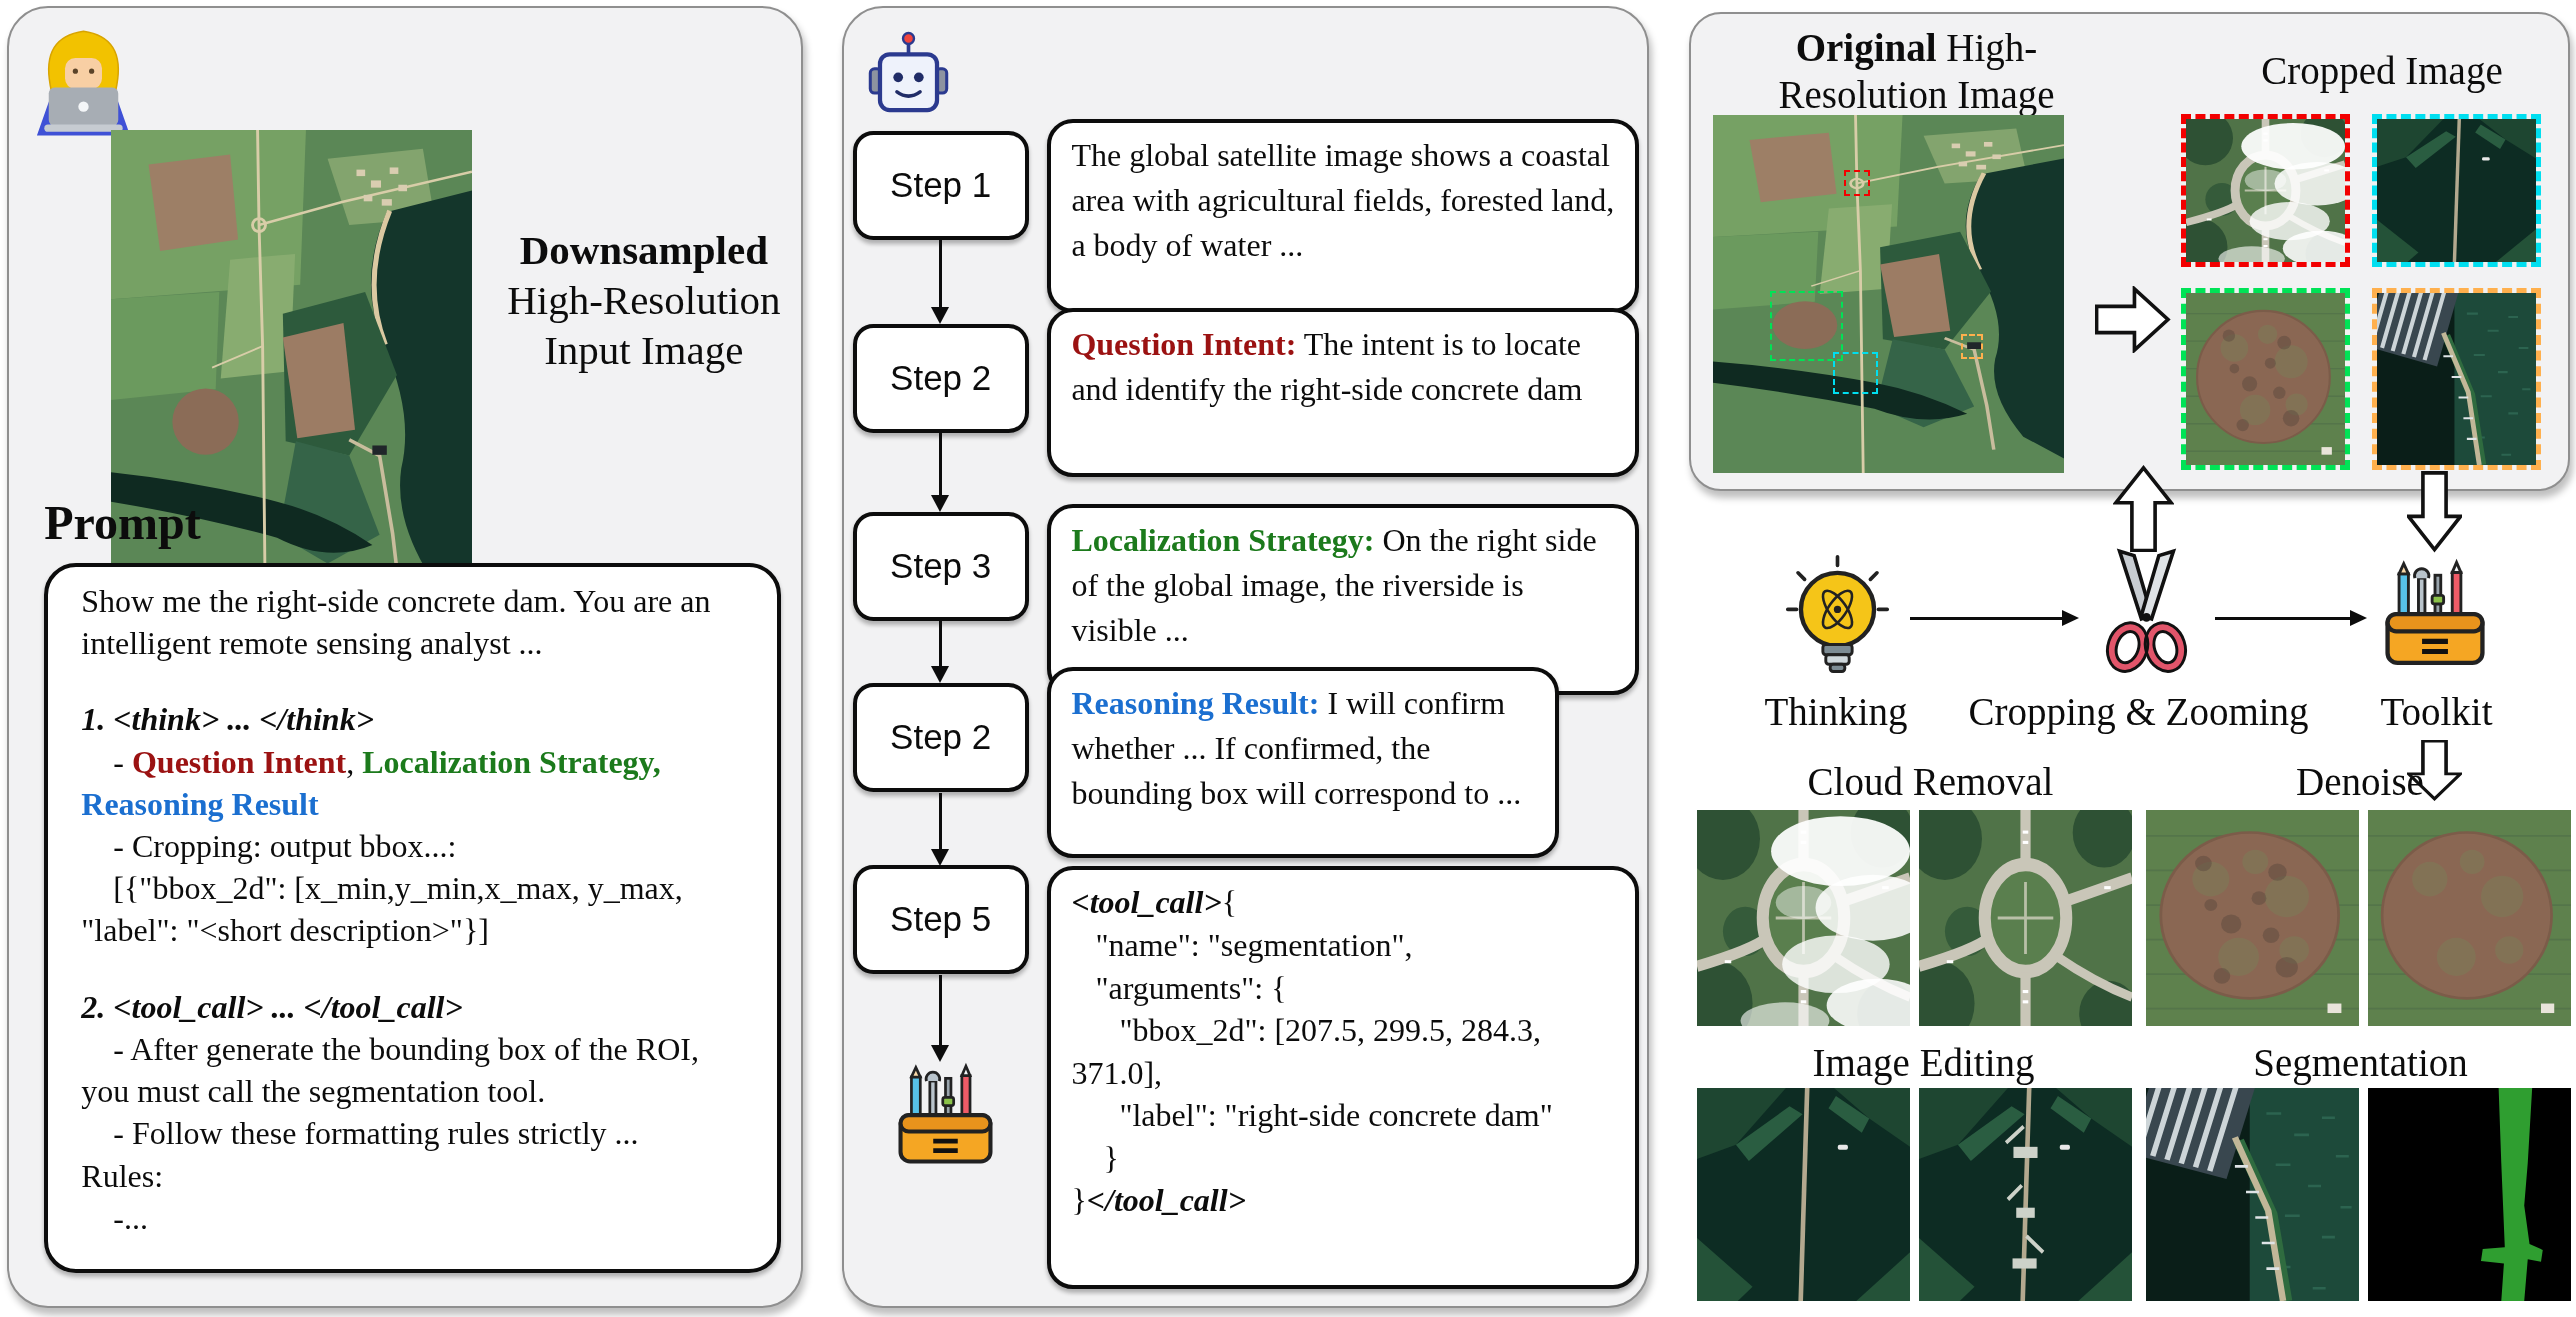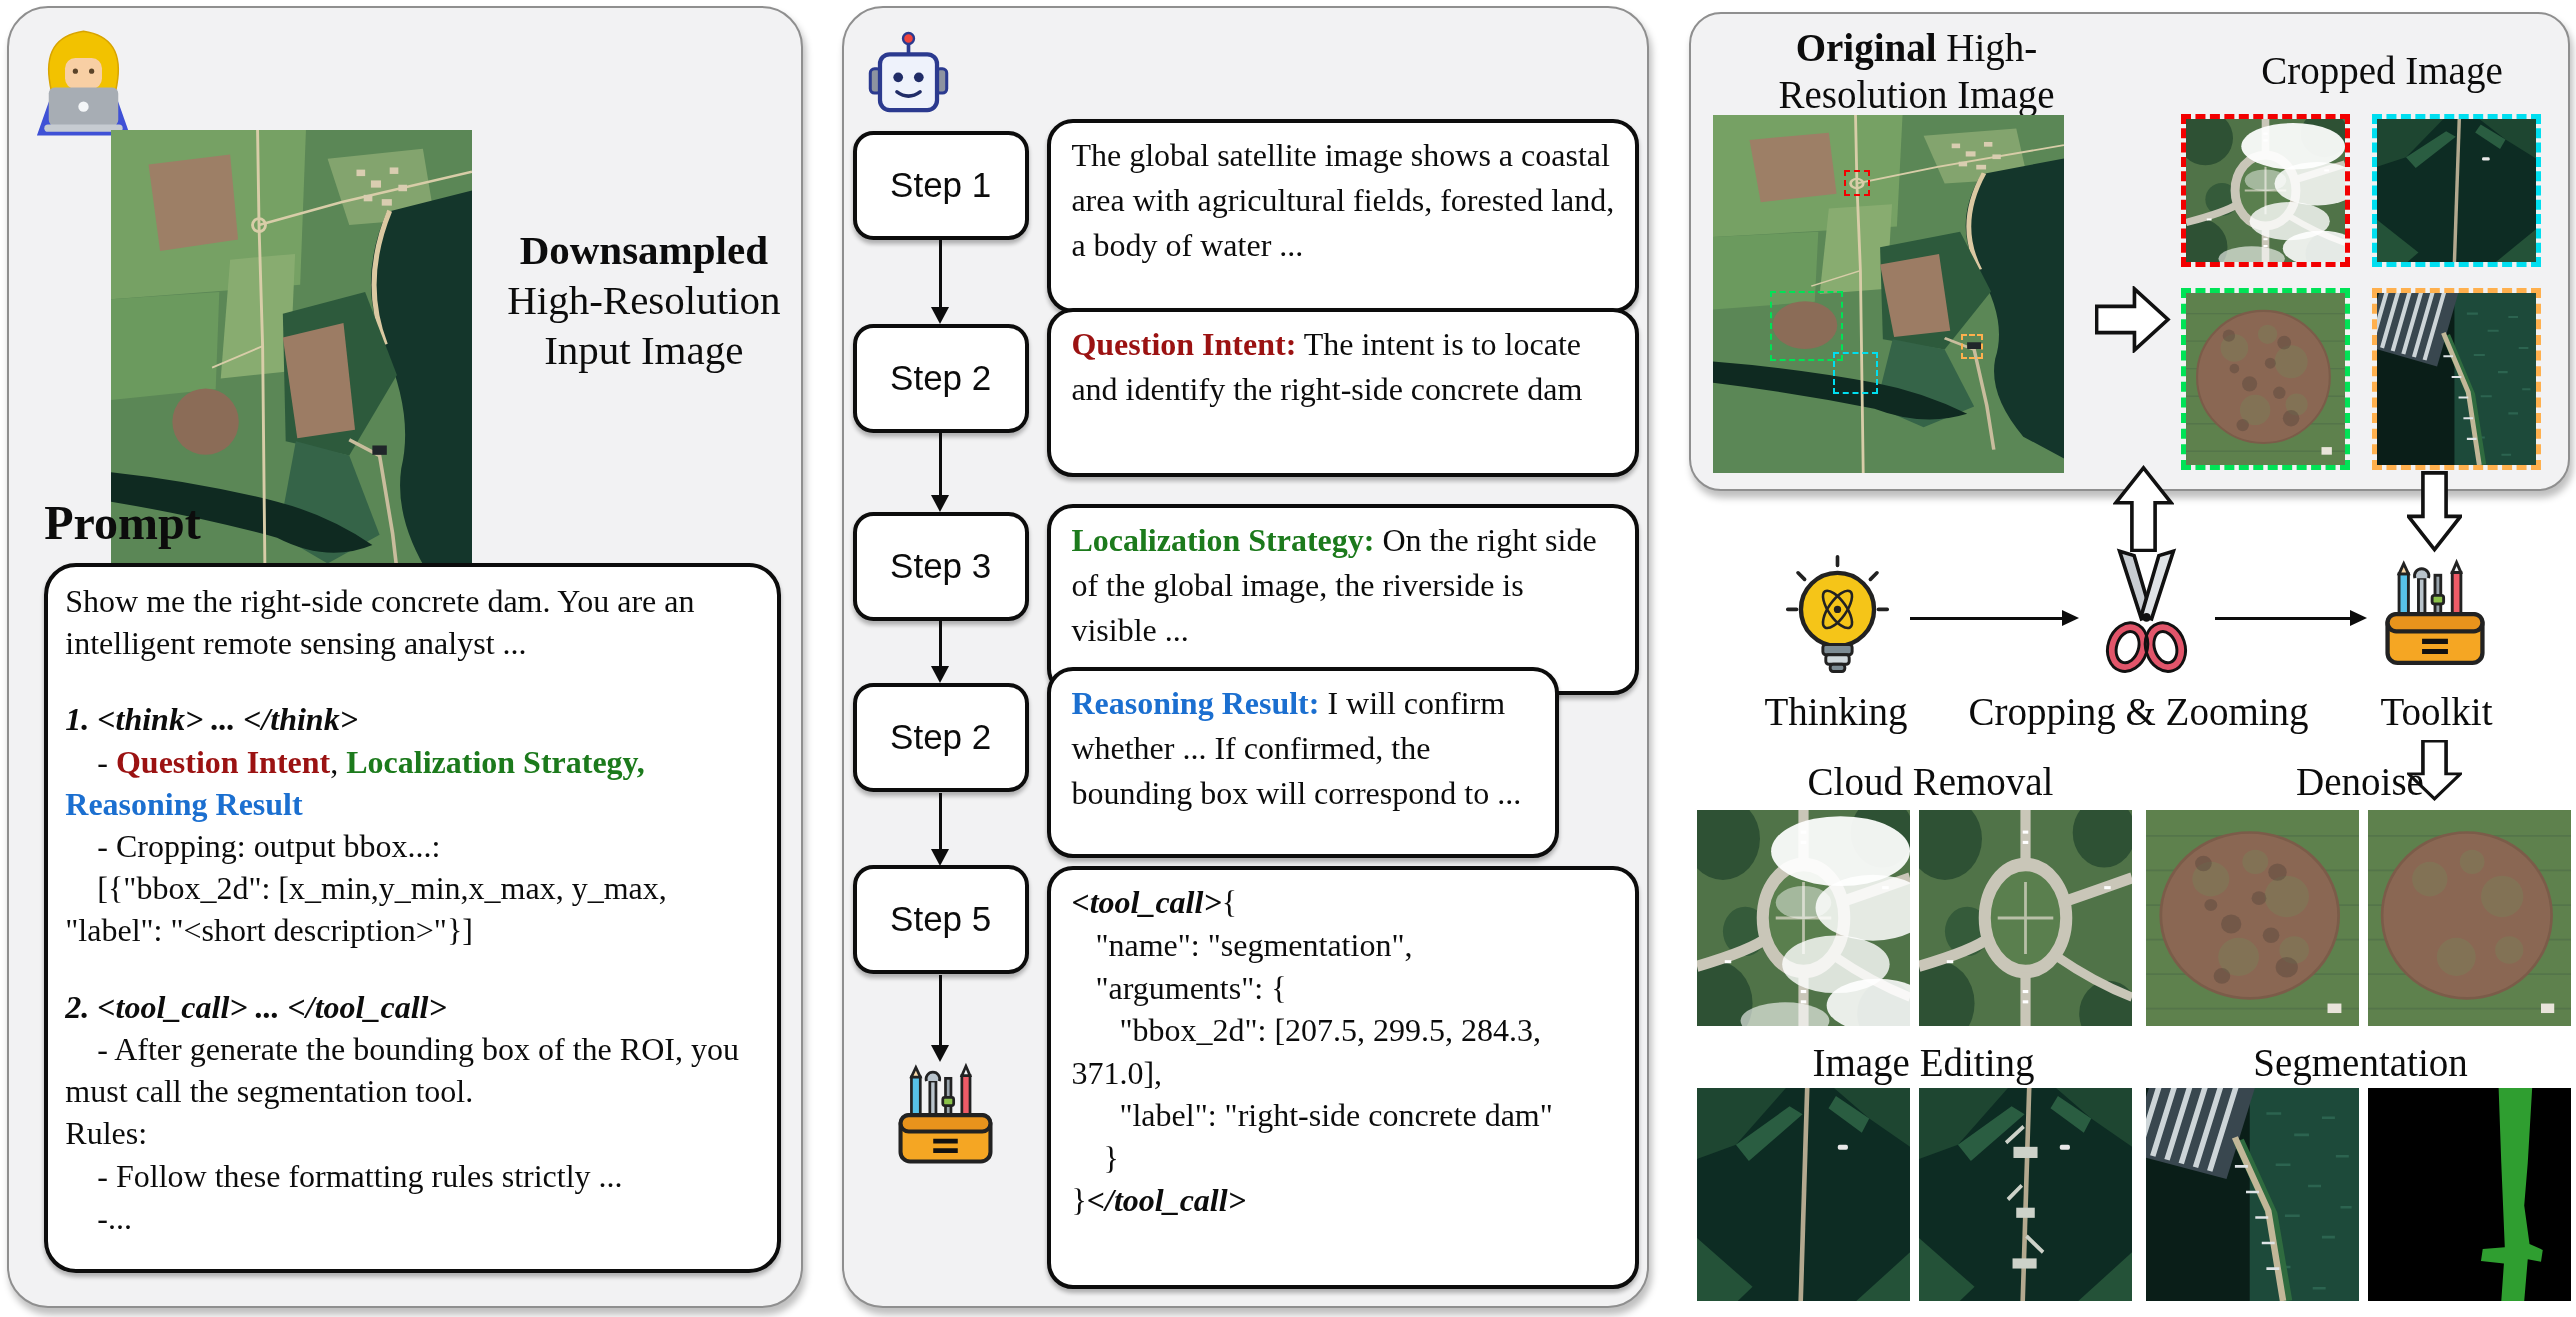--- a/index.html
+++ b/index.html
@@ -11,21 +11,21 @@
          box-shadow:2.9px 6.6px 7.3px rgba(0,0,0,.25)}
   
   .wbox{position:absolute;background:#fff;border:4.4px solid #0c0c0c;border-radius:26px;
         box-shadow:0 3.6px 4.4px rgba(0,0,0,.28)}
   .stepbox{display:flex;align-items:center;justify-content:center;border-radius:20.4px;
            font-family:"Liberation Sans","DejaVu Sans",sans-serif;font-size:35px}
   .textbox{font-size:32px;line-height:1.40;padding:10.2px 20.4px}
   .textbox5{font-size:32px;line-height:1.33;padding:11.7px 20.4px}
   .rich-line{white-space:pre-wrap}
   
-  .promptbox{font-size:32px;line-height:1.32;padding:13px 17px;border-radius:32px}
+  .promptbox{font-size:32px;line-height:1.32;padding:13px 33px;border-radius:32px}
   .pp{white-space:pre-wrap}
   .mt{margin-top:34px}
   .bi{font-weight:700;font-style:italic}
   .s-qi{color:#9b1212;font-weight:700}
   .s-ls{color:#1c7a1c;font-weight:700}
   .s-rr{color:#1b6fd0;font-weight:700}
   .s-tc{font-weight:700;font-style:italic}
   
   .caption{font-size:41px;line-height:1.22;text-align:center}
   .b{font-weight:700}
@@ -284,22 +284,22 @@
     </div>
     <div class="abs h-prompt" style="left:35px;top:487px;width:737px">Prompt</div>
     <div class="wbox promptbox" style="left:35px;top:555px;width:737px;height:710px">
       <p class="pp">Show me the right-side concrete dam. You are an intelligent remote sensing analyst ...</p>
       <p class="pp bi mt">1. &lt;think&gt; ... &lt;/think&gt;</p>
       <p class="pp"><span>    - </span><span class="s-qi">Question Intent</span><span>, </span><span class="s-ls">Localization Strategy,</span><span> </span><span class="s-rr">Reasoning Result</span></p>
       <p class="pp">    - Cropping: output bbox...:</p>
       <p class="pp">    [{"bbox_2d": [x_min,y_min,x_max, y_max, "label": "&lt;short description&gt;"}]</p>
       <p class="pp bi mt">2. &lt;tool_call&gt; ... &lt;/tool_call&gt;</p>
       <p class="pp">    - After generate the bounding box of the ROI, you must call the segmentation tool.</p>
+      <p class="pp">    - Follow these formatting rules strictly ...</p>
       <p class="pp">Rules:</p>
-      <p class="pp">    - Follow these formatting rules strictly ...</p>
       <p class="pp">    -...</p>
     </div>
   </div>
 
   <div class="panel" id="panel-middle" style="left:842px;top:5.8px;width:807px;height:1302px">
     <div class="abs icon" style="left:19px;top:22px;width:91px;height:91px">
       <svg viewBox="0 0 150 150">
           <use href="#g-robot"></use>
         </svg>
     </div>

